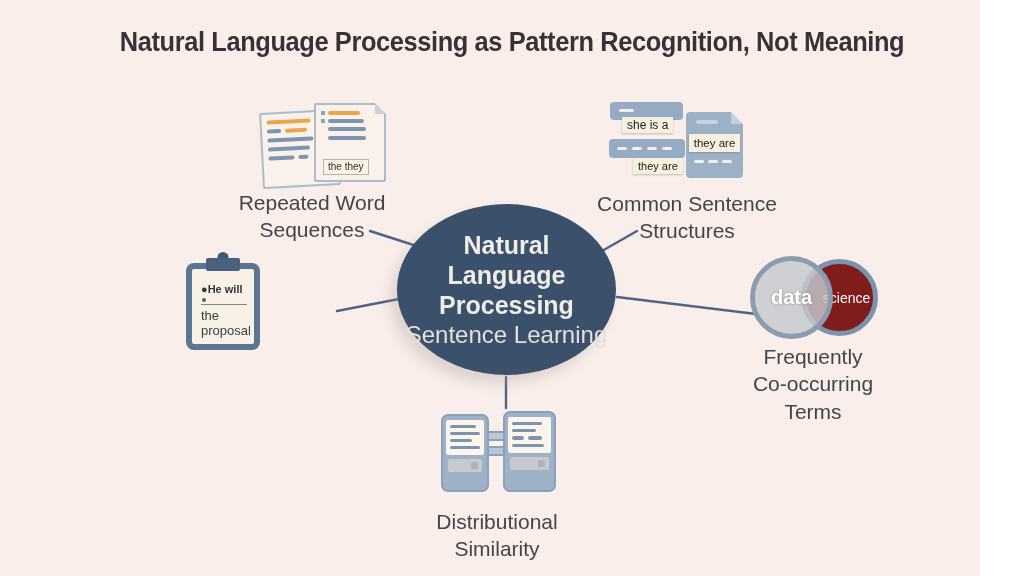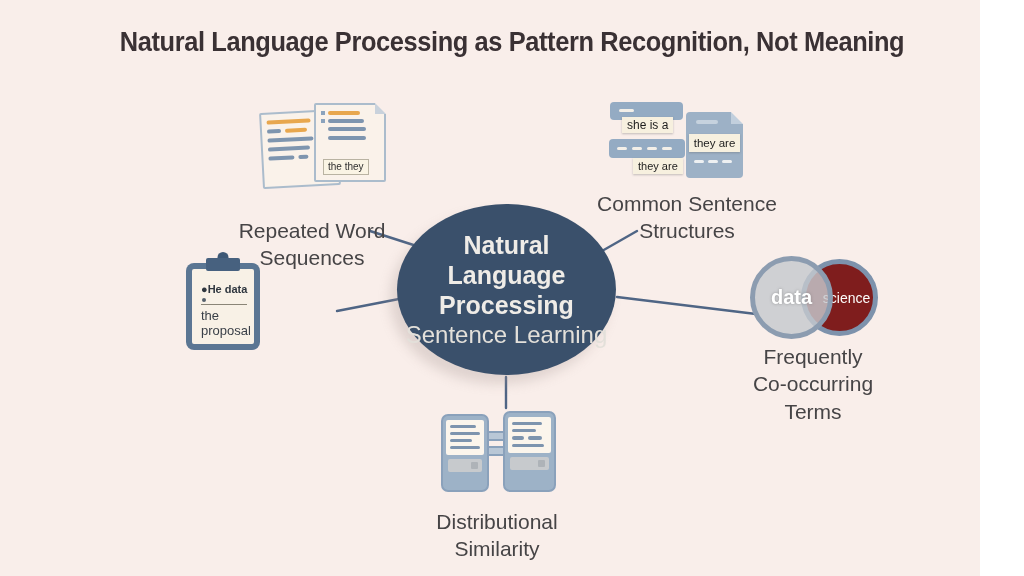--- a/index.html
+++ b/index.html
@@ -153,21 +153,21 @@
         <span class="ln orange" style="width:32px;margin:0;"></span>
     </div>
     <div class="bullet-row">
       <span class="bullet"></span>
         <span class="ln blue" style="width:36px;margin:0;"></span>
     </div>
     <div class="ln blue" style="width:38px;margin-left:7px;"></div>
     <div class="ln blue" style="width:38px;margin-left:7px;"></div>
     <span class="chip">the they</span>
   </div>
-  <div class="abs node-label" style="left:217px; top:189px; width:190px;margin-top:28px;">Repeated Word
+  <div class="abs node-label" style="left:217px; top:189px; width:190px;">Repeated Word
 Sequences</div>
 
   <div id="sbar1" class="abs sbar">
     <div class="dash"></div>
   </div>
   <div id="schip1" class="abs schip">she is a</div>
   <div id="sbar2" class="abs sbar">
     <span class="dash"></span>
       <span class="dash"></span>
       <span class="dash"></span>
@@ -184,21 +184,21 @@
       </div>
   </div>
   <div id="schip3" class="abs schip">they are</div>
   <div class="abs node-label" style="left:582px; top:190px; width:210px;">Common Sentence
 Structures</div>
 
   <div id="clipboard" class="abs">
     <div class="knob"></div>
     <div class="clip"></div>
     <div class="paper">
-      <div class="clip-line1">●<span>He data</span></div>
+      <div class="clip-line1">●<span>He will</span></div>
       <div class="clip-dot"></div>
       <div class="clip-rule"></div>
       <div class="clip-line2">the proposal</div>
     </div>
   </div>
 
   <div id="venn-right" class="abs venn-circle">science</div>
   <div class="abs node-label" style="left:728px; top:343px; width:170px;">Frequently
 Co-occurring
 Terms</div>

